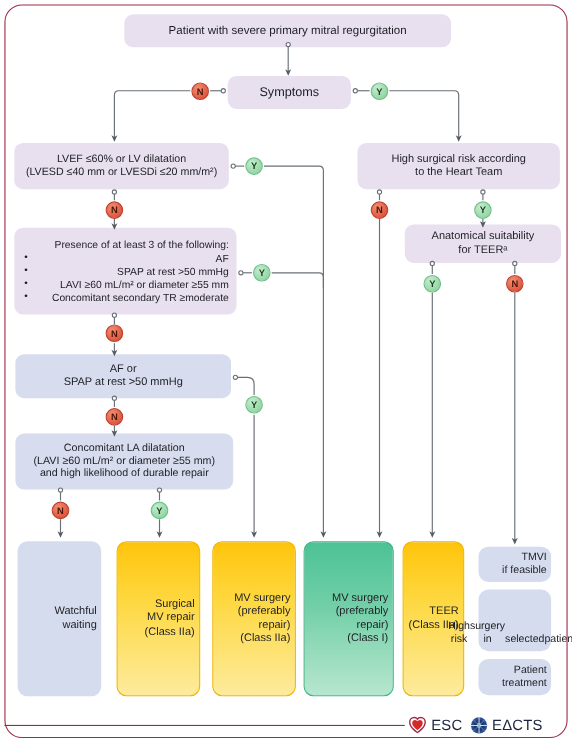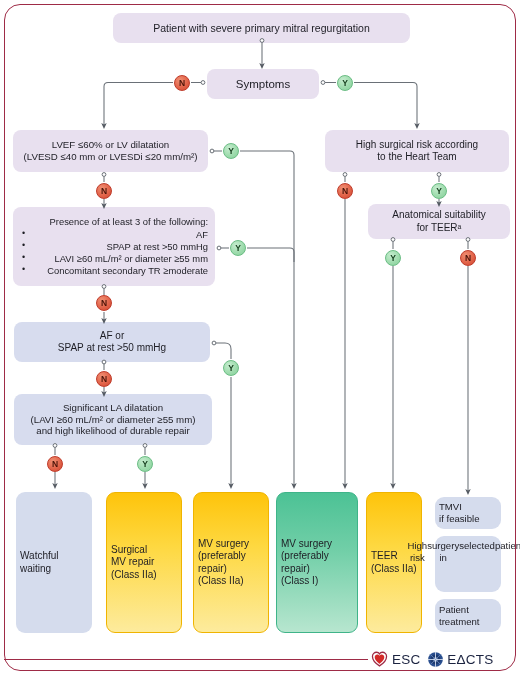--- a/index.html
+++ b/index.html
@@ -37,21 +37,21 @@
     line-height:1.22;
     padding:15px 6px;
   }
   .lav{ background:#e8e0ef; }          
   .blu{ background:#d7dcee; }          
   .outcome{
     position:absolute;
     box-sizing:border-box;
     border-radius:9px;
     display:flex;
-    align-items:flex-start;
+    align-items:flex-end;
     justify-content:center;
     text-align:center;
     line-height:1.25;
     color:#1d1d24;
     padding:4px;
   }
   .out-blue{ background:#d5dced; }
   .out-yellow{
     background:linear-gradient(180deg,#fec40b 0%,#fed840 38%,#fdeb9d 100%);
     border:1px solid #f0b400;
@@ -235,21 +235,21 @@
     <span>Anatomical suitability</span>
     <span>for TEERᵃ</span>
   </div>
 
   <div class="node blu" style="left:14px;top:322px;width:196px;height:40px;font-size:10px;flex-direction:column;">
     <span>AF or</span>
     <span>SPAP at rest &gt;50 mmHg</span>
   </div>
 
   <div class="node blu" style="left:14px;top:394px;width:198px;height:51px;font-size:9.7px;flex-direction:column;">
-    <span>Significant LA dilatation</span>
+    <span>Concomitant LA dilatation</span>
     <span>(LAVI ≥60 mL/m² or diameter ≥55 mm)</span>
     <span>and high likelihood of durable repair</span>
   </div>
 
   <div class="badge badge-n" style="left:174px;top:74.5px;">
     <span>N</span>
     </div>
   <div class="badge badge-y" style="left:337px;top:74.5px;">
     <span>Y</span>
     </div>

